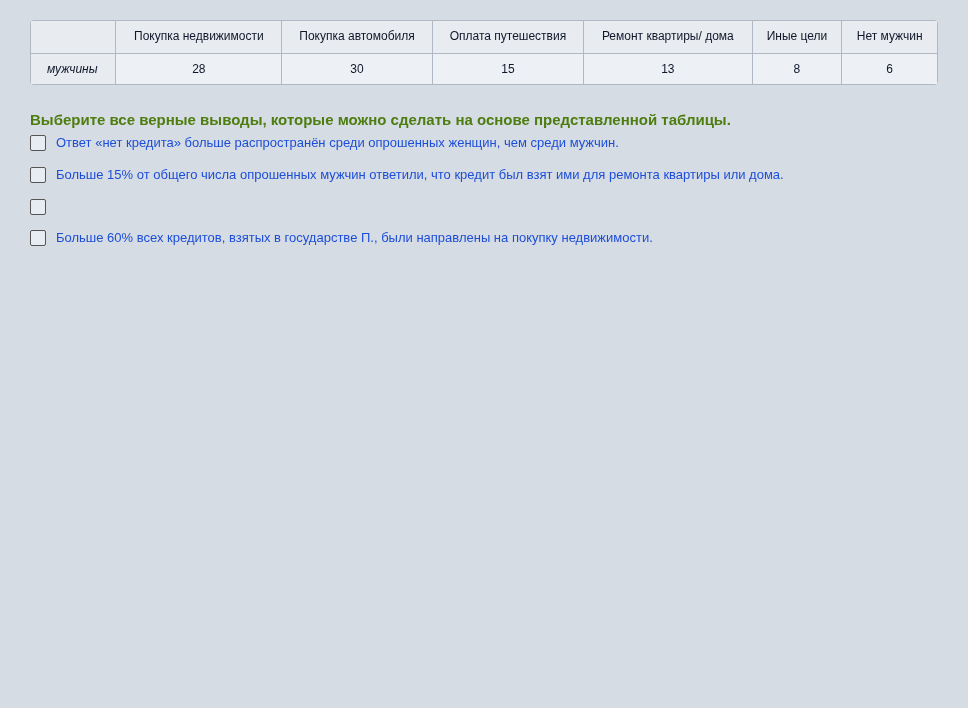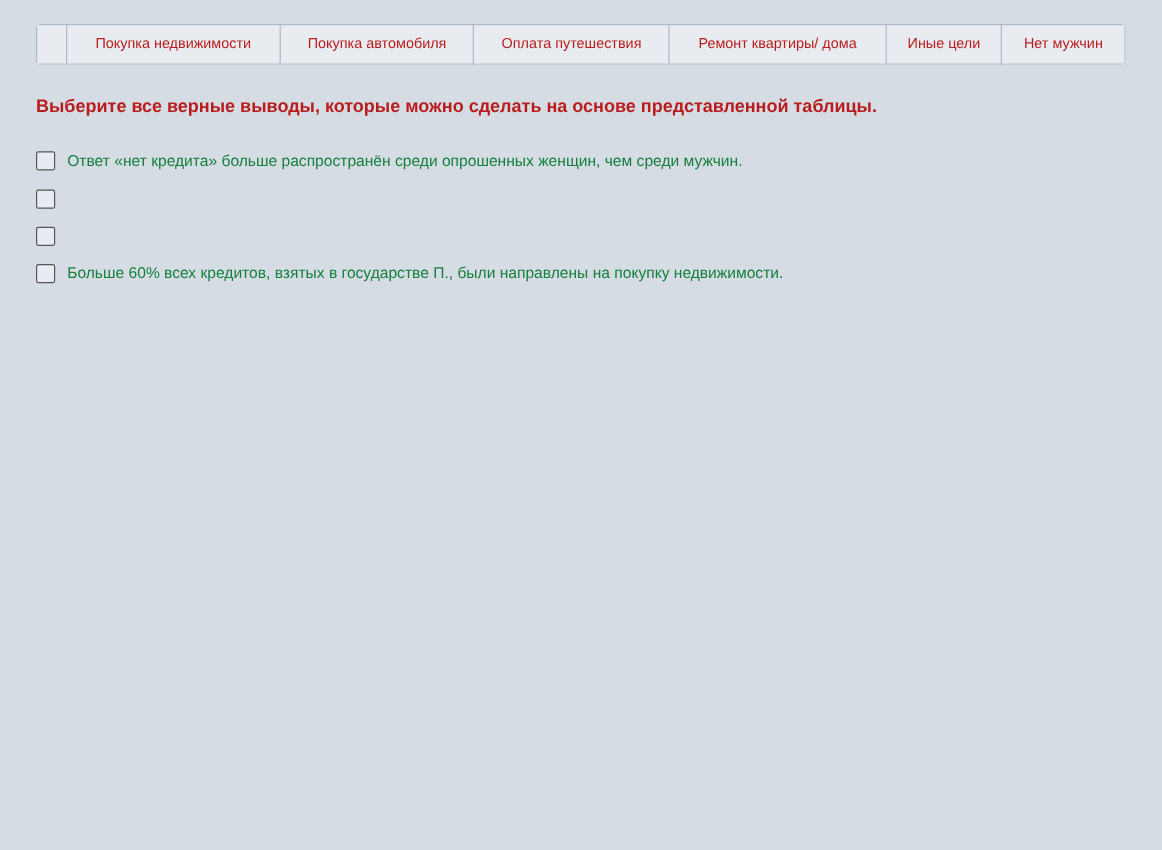--- a/index.html
+++ b/index.html
@@ -24,44 +24,44 @@
       width: 100%;
       border-collapse: collapse;
     }
 
     th, td {
       border: 1px solid #b0b8c4;
       padding: 8px 10px;
       text-align: center;
       vertical-align: middle;
       font-size: 12px;
-      color: #b91c1c;
+      color: #0f172a;
       background: #edf0f4;
     }
 
     th {
       font-weight: normal;
       background: #e8ecf0;
       font-size: 12px;
       line-height: 1.3;
     }
 
     td.row-header {
       text-align: left;
       font-style: italic;
       background: #e8ecf0;
       padding-left: 16px;
     }
 
     .question-text {
       font-size: 15px;
       font-weight: bold;
-      margin-bottom: 26px;
+      margin-bottom: 4px;
       line-height: 1.4;
-      color: #b91c1c;
+      color: #4d7c0f;
     }
 
     .options-list {
       list-style: none;
       display: flex;
       flex-direction: column;
       gap: 14px;
     }
 
     .option-item {
@@ -76,53 +76,63 @@
       border: 1.5px solid #555;
       background: #e8ecf0;
       flex-shrink: 0;
       margin-top: 1px;
       border-radius: 2px;
     }
 
     .option-text {
       font-size: 13px;
       line-height: 1.4;
-      color: #15803d;
+      color: #1d4ed8;
     }
   </style>
 </head>
 <body>
 
 <div class="table-container">
   <table>
     <thead>
       <tr id="table-header-row">
       <th></th>
           <th>Покупка недвижимости</th>
           <th>Покупка автомобиля</th>
           <th>Оплата путешествия</th>
           <th>Ремонт квартиры/ дома</th>
           <th>Иные цели</th>
           <th>Нет мужчин</th>
         </tr>
     </thead>
     <tbody id="table-body">
+    <tr>
+          <td class="row-header">мужчины</td>
+          <td>28</td>
+          <td>30</td>
+          <td>15</td>
+          <td>13</td>
+          <td>8</td>
+          <td>6</td>
+        </tr>
       </tbody>
   </table>
 </div>
 
 <p class="question-text">Выберите все верные выводы, которые можно сделать на основе представленной таблицы.</p>
 
 <ul class="options-list" id="options-list">
 <li class="option-item">
       <div class="checkbox"></div>
       <span class="option-text">Ответ «нет кредита» больше распространён среди опрошенных женщин, чем среди мужчин.</span>
     </li>
     <li class="option-item">
       <div class="checkbox"></div>
+      <span class="option-text">Больше 15% от общего числа опрошенных мужчин ответили, что кредит был взят ими для ремонта квартиры или дома.</span>
     </li>
     <li class="option-item">
       <div class="checkbox"></div>
     </li>
     <li class="option-item">
       <div class="checkbox"></div>
       <span class="option-text">Больше 60% всех кредитов, взятых в государстве П., были направлены на покупку недвижимости.</span>
     </li>
   </ul>
 

